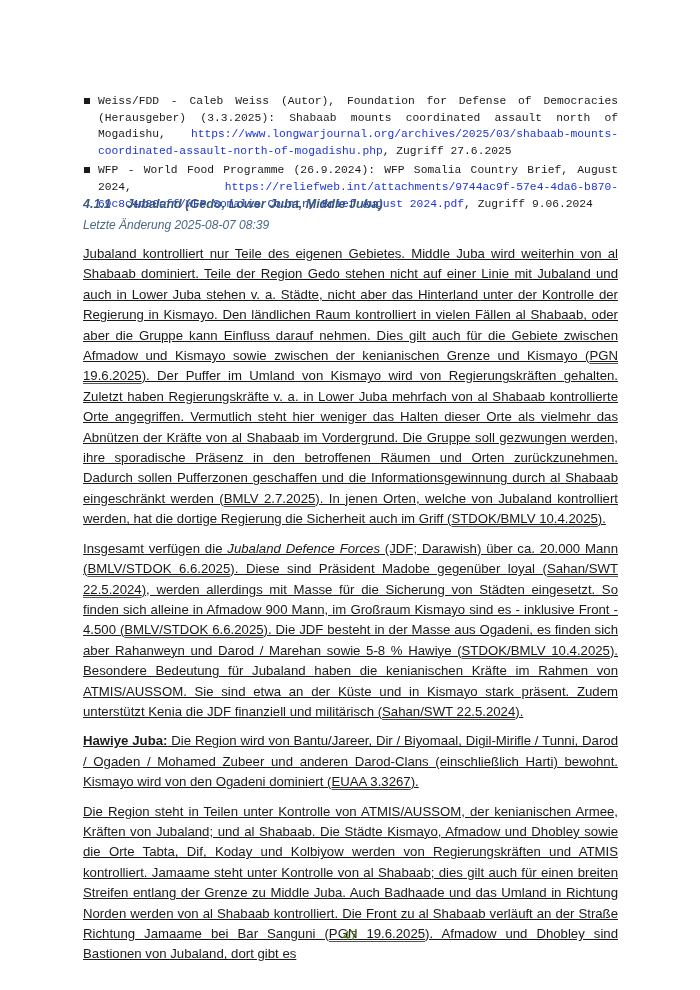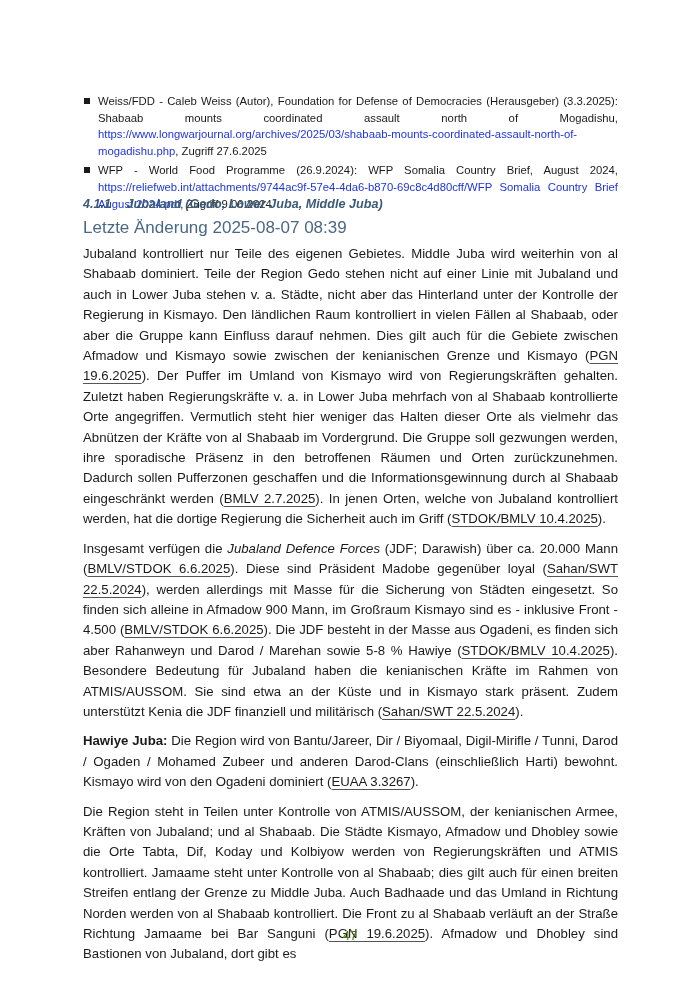--- a/index.html
+++ b/index.html
@@ -1,28 +1,28 @@
 <!DOCTYPE html>
 <html><head>
 <meta charset="utf-8">
 <style>
   html, body { margin: 0; padding: 0; background: #ffffff; }
   body { width: 700px; height: 990px; position: relative; overflow: hidden;
          font-family: "Liberation Sans", sans-serif; color: #1a1a1a; }
   .page { position: absolute; left: 83px; top: 0; width: 535px; }
   .refs { position: absolute; top: 93px; left: 0; width: 535px; margin: 0; padding: 0; list-style: none;
-          font-size: 11.3px; line-height: 16.6px; }
+          font-size: 11.3px; line-height: 16.6px; font-family: Liberation Mono, monospace; }
   .refs li { position: relative; padding-left: 15px; margin-bottom: 3px; text-align: justify; }
   .refs li .bullet { position: absolute; left: 1px; top: 5px; width: 6px; height: 6px; background: #1a1a1a; }
   .link { color: #1f35d6; text-decoration: none; }
   .heading { position: absolute; top: 197px; left: 0; margin: 0; font-size: 12.6px; font-weight: bold;
              font-style: italic; color: #3b5a78; white-space: nowrap; }
   .heading .num { display: inline-block; width: 40px; }
-  .changed { position: absolute; top: 218px; left: 0; font-size: 17px; color: #4a6884; white-space: nowrap; }
-  .body { position: absolute; top: 244px; left: 0; width: 535px; font-size: 13.2px; line-height: 20.4px; }
+  .changed { position: absolute; top: 218px; left: 0; font-size: 12px; color: #4a6884; white-space: nowrap; font-style: italic; }
+  .body { position: absolute; top: 244px; left: 0; width: 535px; font-size: 13.2px; line-height: 20.4px; text-decoration: underline; }
   .body p { margin: 0 0 9px 0; text-align: justify; hyphens: manual; }
   .cite { text-decoration: underline; text-decoration-color: #555; text-underline-offset: 3px; }
   .pagenum { position: absolute; top: 928px; left: 0; width: 700px; text-align: center; font-size: 13px; color: #4d7c0f; }
 </style>
 </head>
 <body>
 
 <div class="page">
 
   <ul class="refs">

